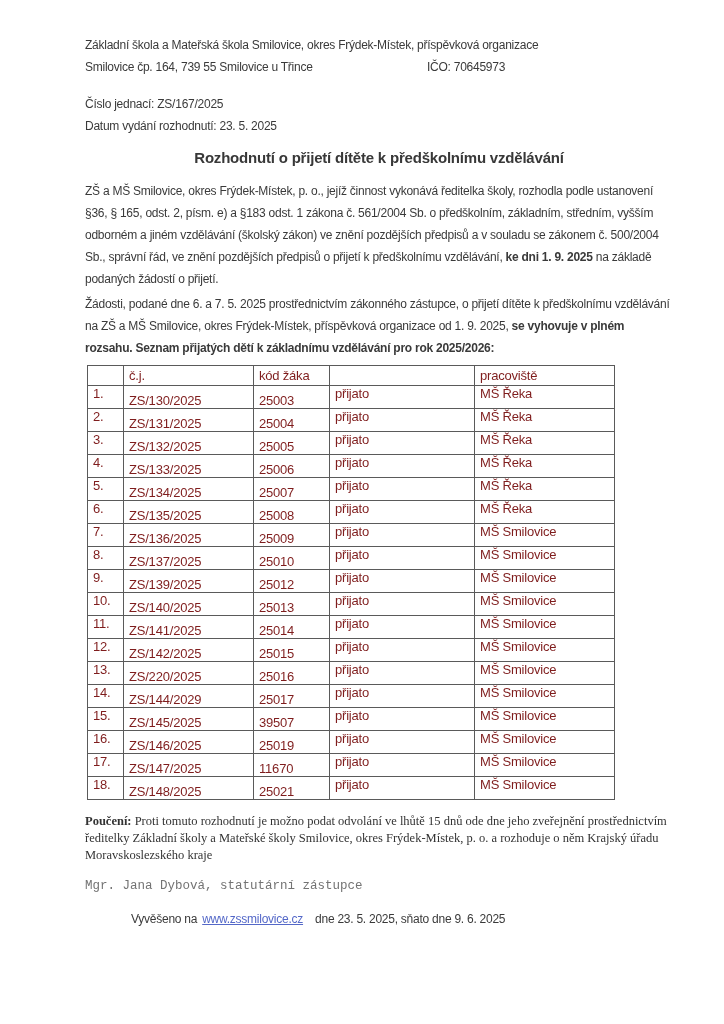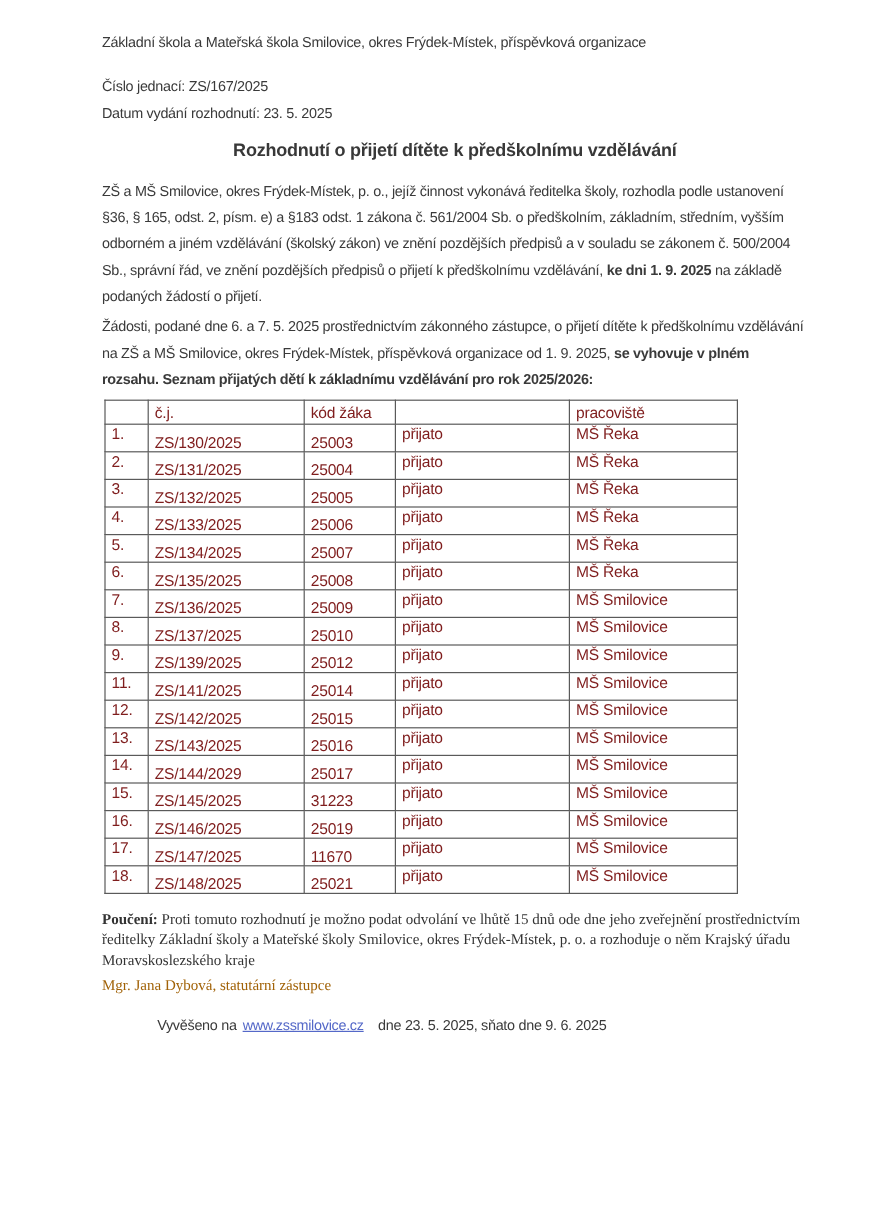--- a/index.html
+++ b/index.html
@@ -6,21 +6,21 @@
   body {
     width: 724px; height: 1024px;
     background: #ffffff;
     font-family: "Liberation Sans", sans-serif;
     color: #3a3a3a;
     overflow: hidden;
   }
   .page {
     box-sizing: border-box;
     width: 724px; height: 1024px;
-    padding: 24px 50px 0 85px;
+    padding: 34px 50px 0 85px;
   }
   .sans-line {
     font-size: 12px;
     letter-spacing: -0.25px;
     line-height: 22px;
     white-space: nowrap;
   }
   .org-line2 { display: flex; }
   .org-address { width: 342px; flex: 0 0 auto; }
   .case-number { margin-top: 15px; }
@@ -74,25 +74,25 @@
 
   .notice {
     margin-top: 13px;
     width: 592px;
     font-family: "Liberation Serif", serif;
     font-size: 12.5px;
     line-height: 17px;
     color: #333333;
   }
   .signature {
-    margin-top: 4px;
-    font-family: Liberation Serif, serif;
+    margin-top: 14px;
+    font-family: Liberation Mono, monospace;
     font-size: 12.5px;
     line-height: 17px;
-    color: #a16207;
+    color: #737373;
     white-space: nowrap;
   }
   .publication {
     margin-top: 13px;
     font-size: 12px;
     letter-spacing: -0.25px;
     line-height: 22px;
     white-space: nowrap;
     margin-left: 46px;
   }
@@ -102,20 +102,24 @@
     cursor: pointer;
   }
 </style>
 </head>
 <body>
 
 <div class="page">
 
   <div class="sans-line">Základní škola a Mateřská škola Smilovice, okres Frýdek-Místek, příspěvková organizace</div>
 
+  <div class="sans-line org-line2">
+    <span class="org-address">Smilovice čp. 164, 739 55 Smilovice u Třince</span>
+    <span>IČO: 70645973</span>
+  </div>
 
   <div class="sans-line case-number">Číslo jednací: ZS/167/2025</div>
   <div class="sans-line">Datum vydání rozhodnutí: 23. 5. 2025</div>
 
   <div class="doc-title">Rozhodnutí o přijetí dítěte k předškolnímu vzdělávání</div>
 
   <div class="para para-1"><span>ZŠ a MŠ Smilovice, okres Frýdek-Místek, p. o., jejíž činnost vykonává ředitelka školy, rozhodla podle ustanovení §36, § 165, odst. 2, písm. e) a §183 odst. 1 zákona č. 561/2004 Sb. o předškolním, základním, středním, vyšším odborném a jiném vzdělávání (školský zákon) ve znění pozdějších předpisů a v souladu se zákonem č. 500/2004 Sb., správní řád, ve znění pozdějších předpisů o přijetí k předškolnímu vzdělávání, </span><span class="bold">ke dni 1. 9. 2025</span><span> na základě podaných žádostí o přijetí.</span></div>
 
   <div class="para para-2"><span>Žádosti, podané dne 6. a 7. 5. 2025 prostřednictvím zákonného zástupce, o přijetí dítěte k předškolnímu vzdělávání na ZŠ a MŠ Smilovice, okres Frýdek-Místek, příspěvková organizace od 1. 9. 2025, </span><span class="bold">se vyhovuje v plném rozsahu. Seznam přijatých dětí k základnímu vzdělávání pro rok 2025/2026:</span></div>
 
@@ -187,51 +191,58 @@
       <td class="c-prac">MŠ Smilovice</td>
     </tr>
         <tr>
       <td class="c-num">9.</td>
       <td class="c-cj">ZS/139/2025</td>
       <td class="c-kod">25012</td>
       <td class="c-stat">přijato</td>
       <td class="c-prac">MŠ Smilovice</td>
     </tr>
         <tr>
+      <td class="c-num">10.</td>
+      <td class="c-cj">ZS/140/2025</td>
+      <td class="c-kod">25013</td>
+      <td class="c-stat">přijato</td>
+      <td class="c-prac">MŠ Smilovice</td>
+    </tr>
+        <tr>
       <td class="c-num">11.</td>
       <td class="c-cj">ZS/141/2025</td>
       <td class="c-kod">25014</td>
       <td class="c-stat">přijato</td>
       <td class="c-prac">MŠ Smilovice</td>
     </tr>
         <tr>
       <td class="c-num">12.</td>
       <td class="c-cj">ZS/142/2025</td>
       <td class="c-kod">25015</td>
       <td class="c-stat">přijato</td>
       <td class="c-prac">MŠ Smilovice</td>
     </tr>
         <tr>
       <td class="c-num">13.</td>
-      <td class="c-cj">ZS/143/2025</td>
+      <td class="c-cj">ZS/220/2025</td>
       <td class="c-kod">25016</td>
       <td class="c-stat">přijato</td>
       <td class="c-prac">MŠ Smilovice</td>
     </tr>
         <tr>
       <td class="c-num">14.</td>
       <td class="c-cj">ZS/144/2029</td>
       <td class="c-kod">25017</td>
       <td class="c-stat">přijato</td>
       <td class="c-prac">MŠ Smilovice</td>
     </tr>
         <tr>
       <td class="c-num">15.</td>
       <td class="c-cj">ZS/145/2025</td>
-      <td class="c-kod">31223</td>
+      <td class="c-kod">39507</td>
       <td class="c-stat">přijato</td>
       <td class="c-prac">MŠ Smilovice</td>
     </tr>
         <tr>
       <td class="c-num">16.</td>
       <td class="c-cj">ZS/146/2025</td>
       <td class="c-kod">25019</td>
       <td class="c-stat">přijato</td>
       <td class="c-prac">MŠ Smilovice</td>
     </tr>

